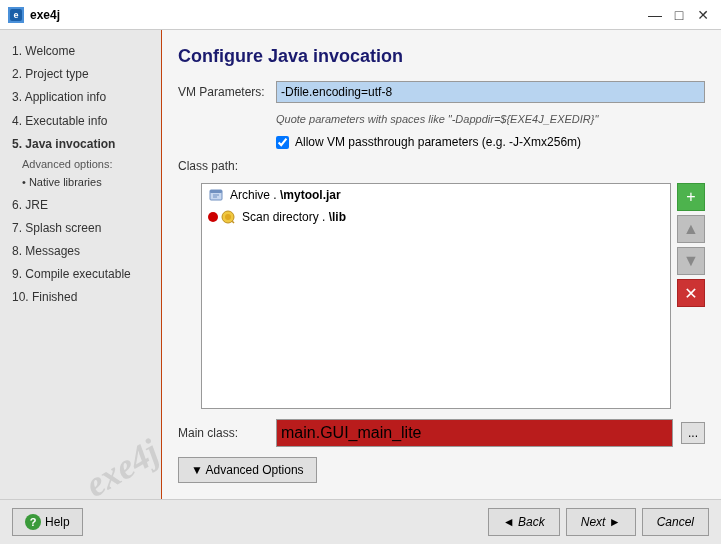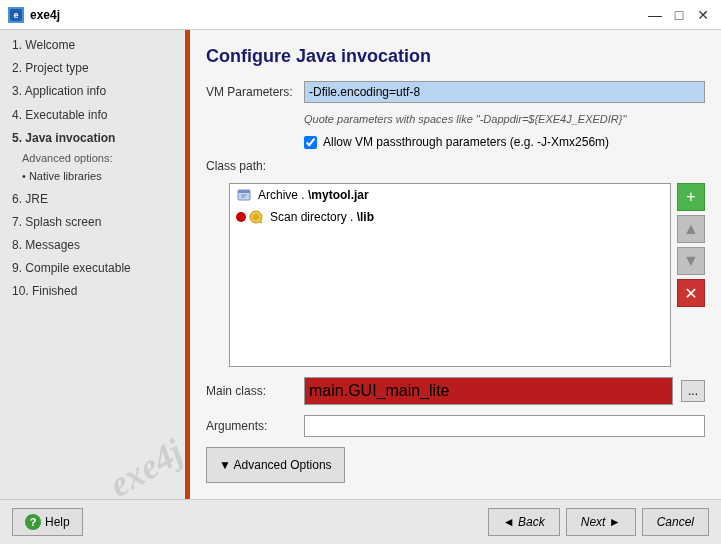--- a/index.html
+++ b/index.html
@@ -55,24 +55,24 @@
       align-items: center;
       justify-content: center;
       color: #333;
     }
     .main-area {
       display: flex;
       flex: 1;
       overflow: hidden;
     }
     .sidebar {
-      width: 190px;
+      width: 162px;
       background: #e8e8e8;
-      padding: 4px 8px;
-      border-right: 5px solid #c2410c;
+      padding: 10px 8px;
+      border-right: 1px solid #c2410c;
       position: relative;
       overflow: hidden;
     }
     .sidebar-item {
       padding: 2px 4px;
       cursor: pointer;
       color: #333;
       font-size: 12px;
       line-height: 1.6;
     }
@@ -248,21 +248,21 @@
       height: 22px;
       border: 1px solid #999;
       padding: 2px 4px;
       font-size: 12px;
       background: #fff;
     }
     .advanced-btn {
       display: flex;
       align-items: center;
       gap: 4px;
-      height: 36px;
+      height: 26px;
       padding: 0 12px;
       border: 1px solid #999;
       background: #e0e0e0;
       cursor: pointer;
       font-size: 12px;
     }
     .bottom-bar {
       background: #e8e8e8;
       border-top: 1px solid #ccc;
       padding: 8px 12px;
@@ -411,24 +411,20 @@
         </div>
       </div>
     </div>
 
     <div class="main-class-row">
       <span class="form-label">Main class:</span>
       <input class="main-class-input" type="text" value="main.GUI_main_lite" style="">
       <button class="browse-btn">...</button>
     </div>
 
-    <div class="main-class-row">
-      <span class="form-label">Arguments:</span>
-      <input class="args-input" type="text" style="">
-    </div>
 
     <div>
       <button class="advanced-btn">▼  Advanced Options</button>
     </div>
   </div>
 </div>
 
 <div class="bottom-bar">
   <button class="help-btn">
     <span class="help-icon">?</span>

